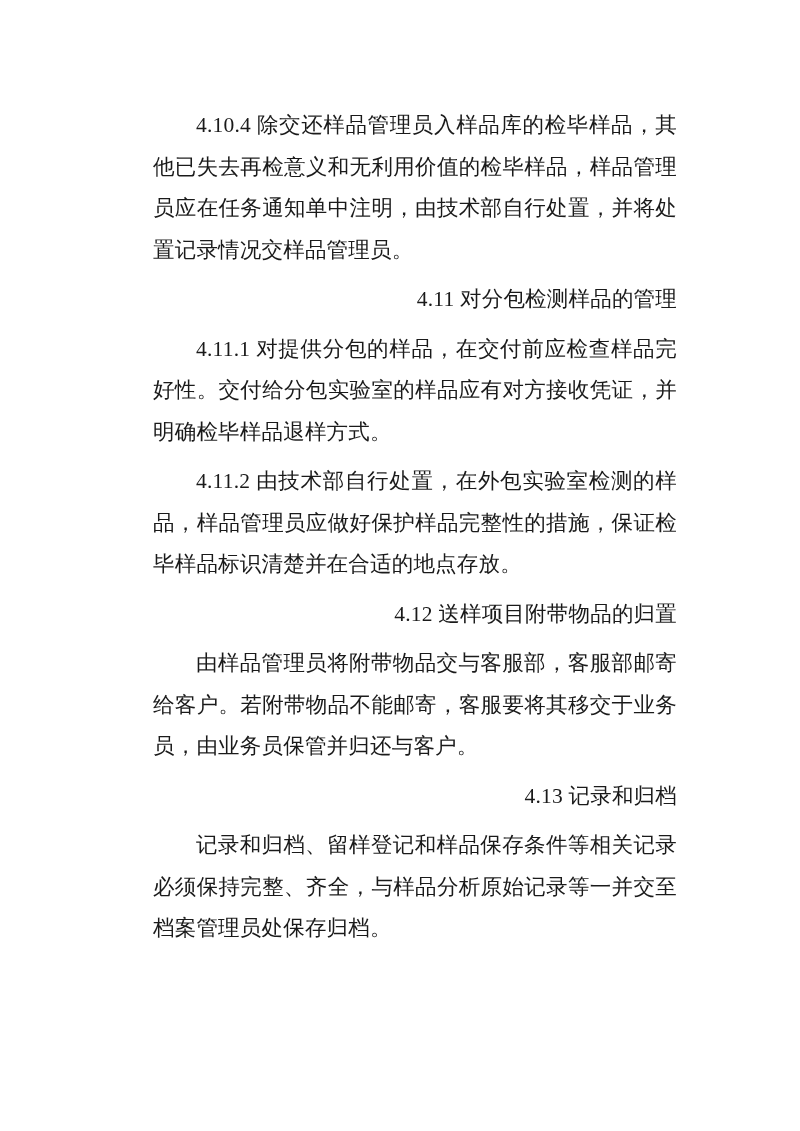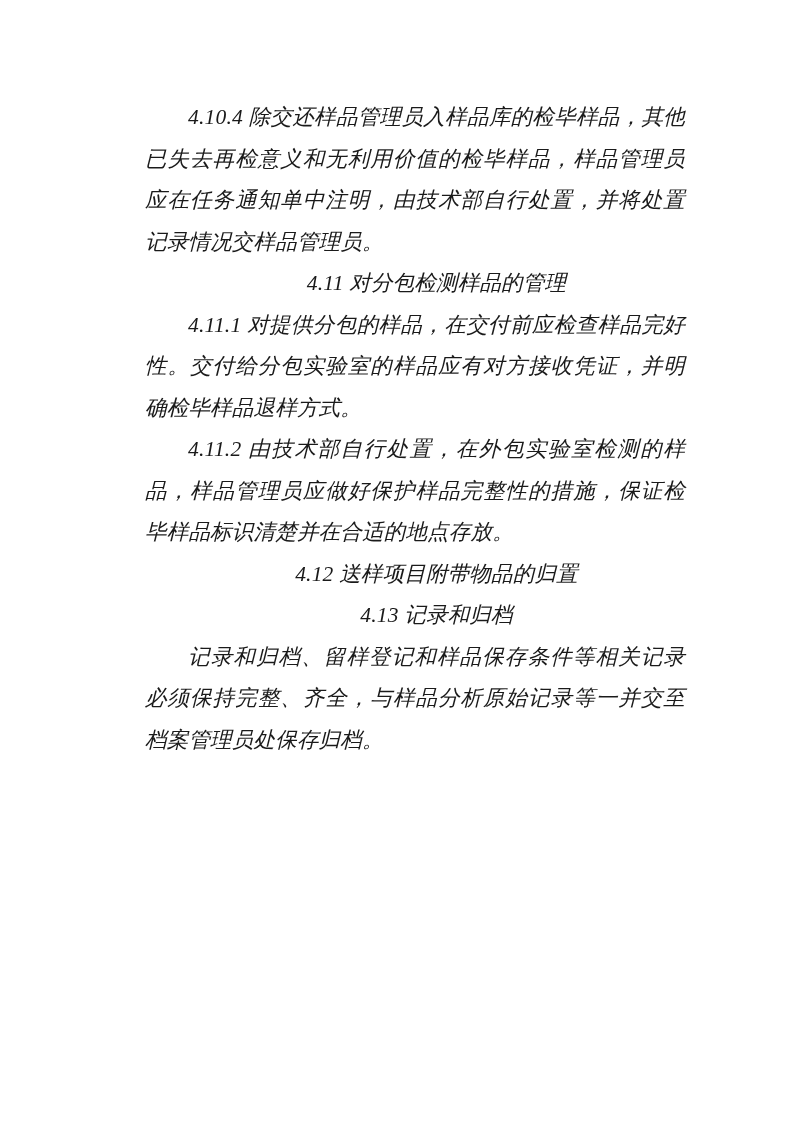--- a/index.html
+++ b/index.html
@@ -17,53 +17,53 @@
     overflow: hidden;
     box-sizing: border-box;
   }
   .doc-body {
     position: absolute;
     left: 145px;
     top: 97px;
     width: 540px;
   }
   .para {
-    margin: 0;
+    margin: 8px;
     font-family: "Liberation Serif", "DejaVu Serif", serif;
     font-size: 21.5px;
     line-height: 41.5px;
     color: #1a1a1a;
     text-align: justify;
     text-justify: inter-ideograph;
     text-indent: 43px;
     letter-spacing: 0.2px;
     word-spacing: 0;
-    font-style: italic;
     -webkit-font-smoothing: antialiased;
   }
   .para.heading {
-    text-align: center;
+    text-align: right;
   }
 </style>
 </head>
 <body>
 
 <div class="page">
   <div class="doc-body">
 
     <p class="para">4.10.4 除交还样品管理员入样品库的检毕样品，其他已失去再检意义和无利用价值的检毕样品，样品管理员应在任务通知单中注明，由技术部自行处置，并将处置记录情况交样品管理员。</p>
 
 
     <p class="para heading">4.11 对分包检测样品的管理</p>
 
     <p class="para">4.11.1 对提供分包的样品，在交付前应检查样品完好性。交付给分包实验室的样品应有对方接收凭证，并明确检毕样品退样方式。</p>
 
     <p class="para">4.11.2 由技术部自行处置，在外包实验室检测的样品，样品管理员应做好保护样品完整性的措施，保证检毕样品标识清楚并在合适的地点存放。</p>
 
     <p class="para heading">4.12 送样项目附带物品的归置</p>
 
+    <p class="para">由样品管理员将附带物品交与客服部，客服部邮寄给客户。若附带物品不能邮寄，客服要将其移交于业务员，由业务员保管并归还与客户。</p>
 
     <p class="para heading">4.13 记录和归档</p>
 
     <p class="para">记录和归档、留样登记和样品保存条件等相关记录必须保持完整、齐全，与样品分析原始记录等一并交至档案管理员处保存归档。</p>
 
   </div>
 </div>
 
 </body></html>

